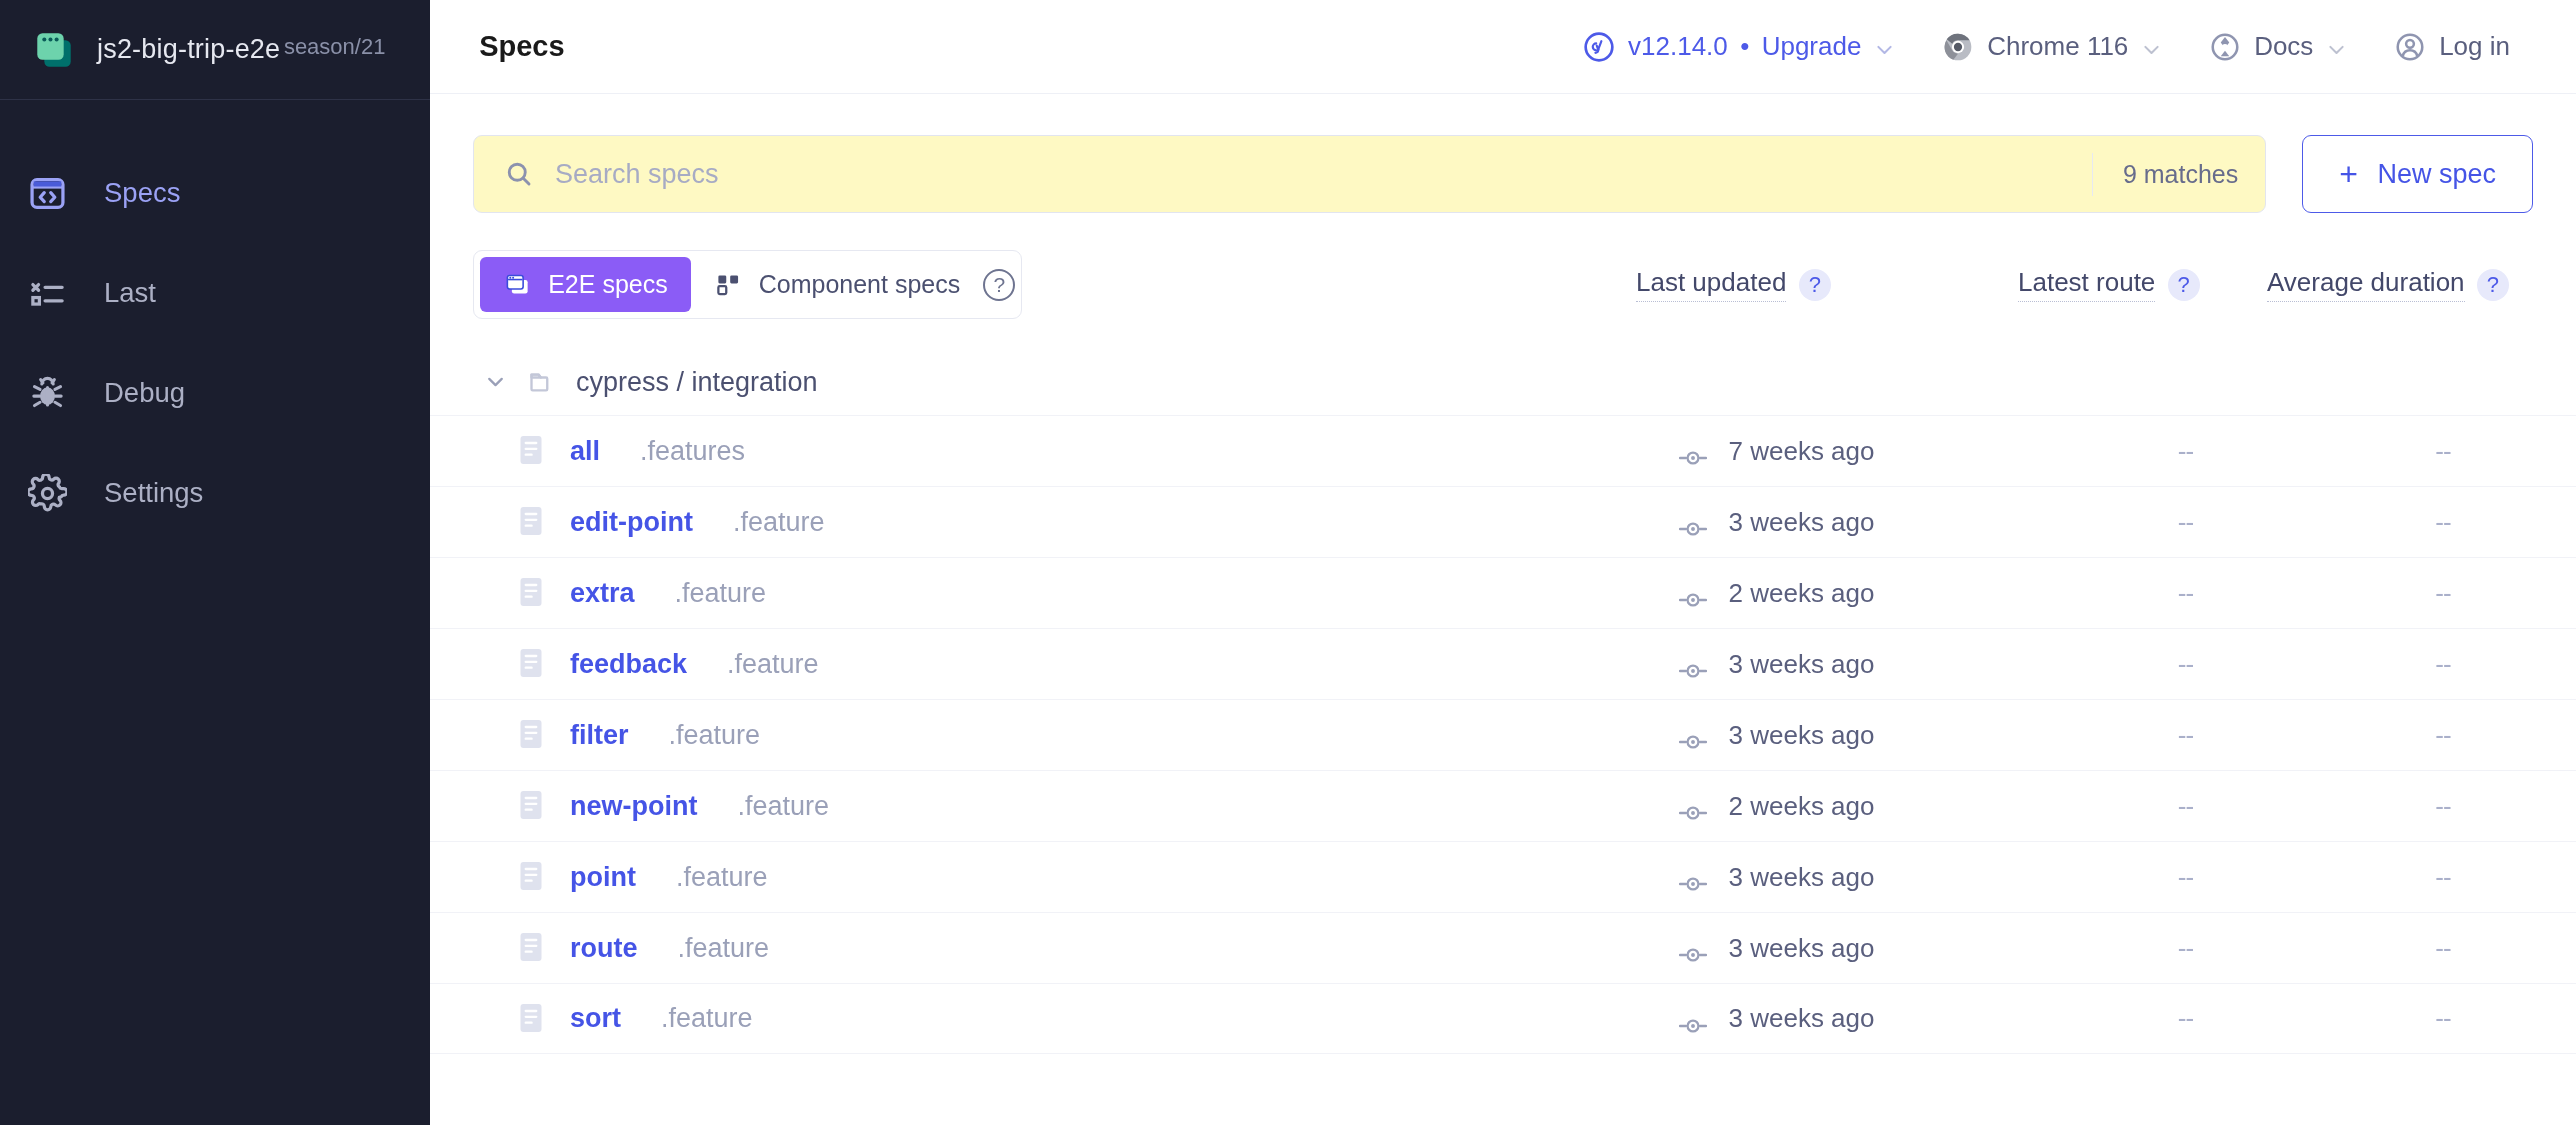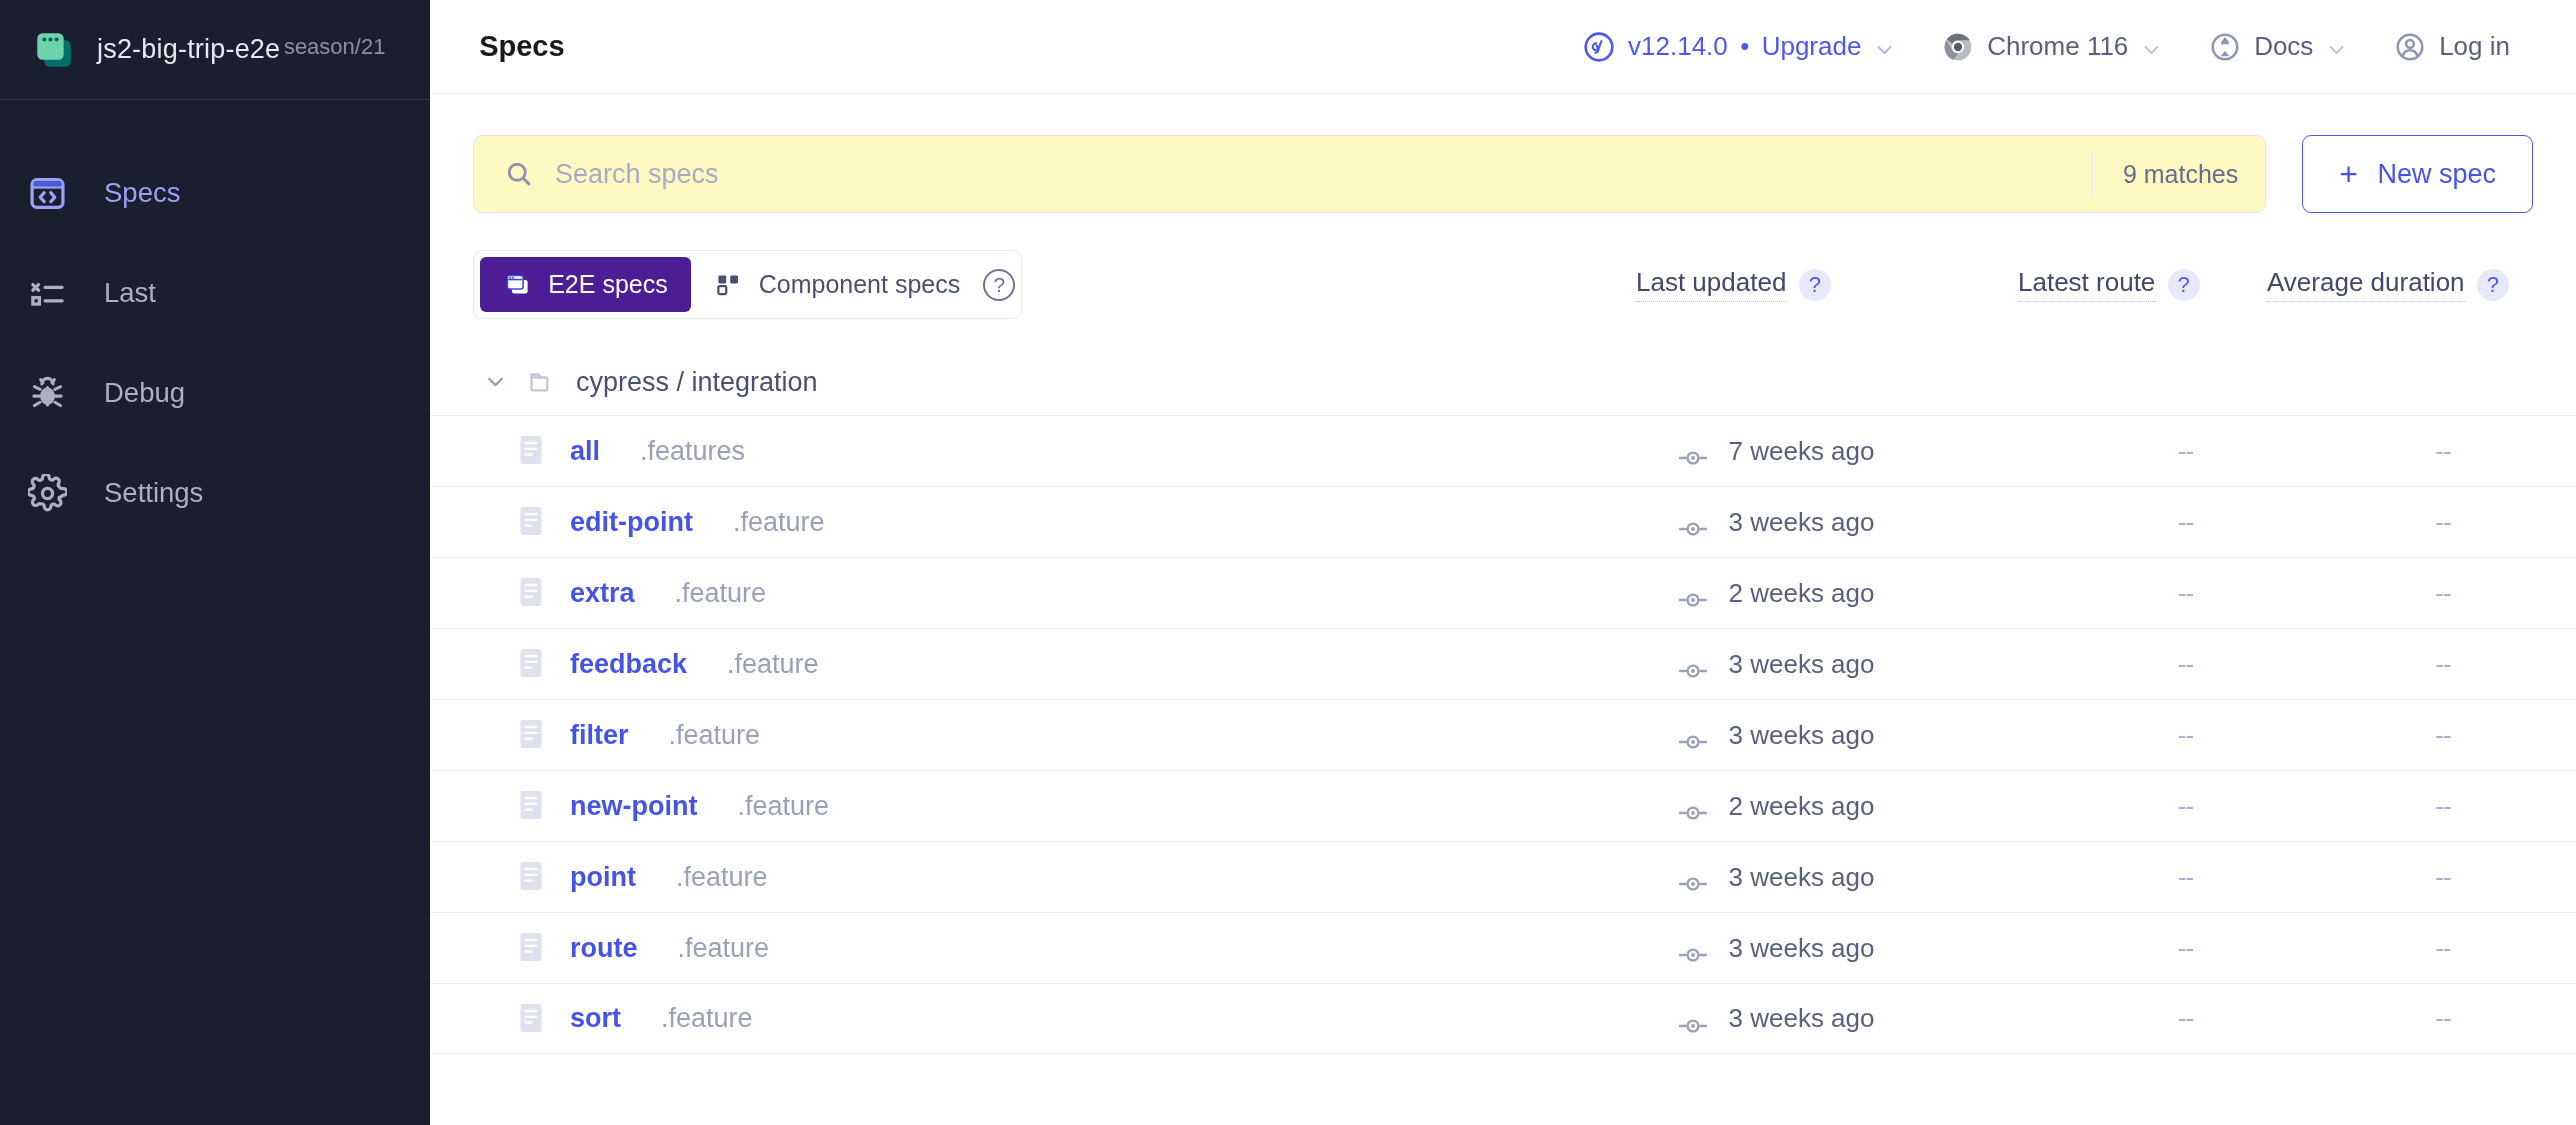--- a/index.html
+++ b/index.html
@@ -94,21 +94,21 @@
   }
   .seg {
     display: flex; align-items: center; gap: 0;
     border: 1.8px solid #e6e8f1; border-radius: 9px; padding: 6.2px;
   }
   .seg-btn {
     display: flex; align-items: center; gap: 16px;
     height: 55px; padding: 0 23px; border-radius: 6.2px;
     font-size: 25px; color: #4b5070; cursor: pointer; white-space: nowrap;
   }
-  .seg-btn.active { background: #4c1d95; color: #fff; }
+  .seg-btn.active { background: #8b5cf6; color: #fff; }
   .seg-ico { width: 29px; height: 29px; flex: 0 0 29px; display: flex; align-items: center; justify-content: center; }
   .qmark {
     width: 32px; height: 32px; flex: 0 0 32px; border-radius: 50%;
     border: 2.2px solid #6e7490; color: #6e7490;
     font-size: 21px; display: flex; align-items: center; justify-content: center; cursor: pointer;
   }
   .qmark.badge { background: #e7e9fb; border: none; color: #4d5ae8; font-size: 22px; }
 
   .colheads { display: flex; align-items: center; margin-left: auto; }
   .colhead {

